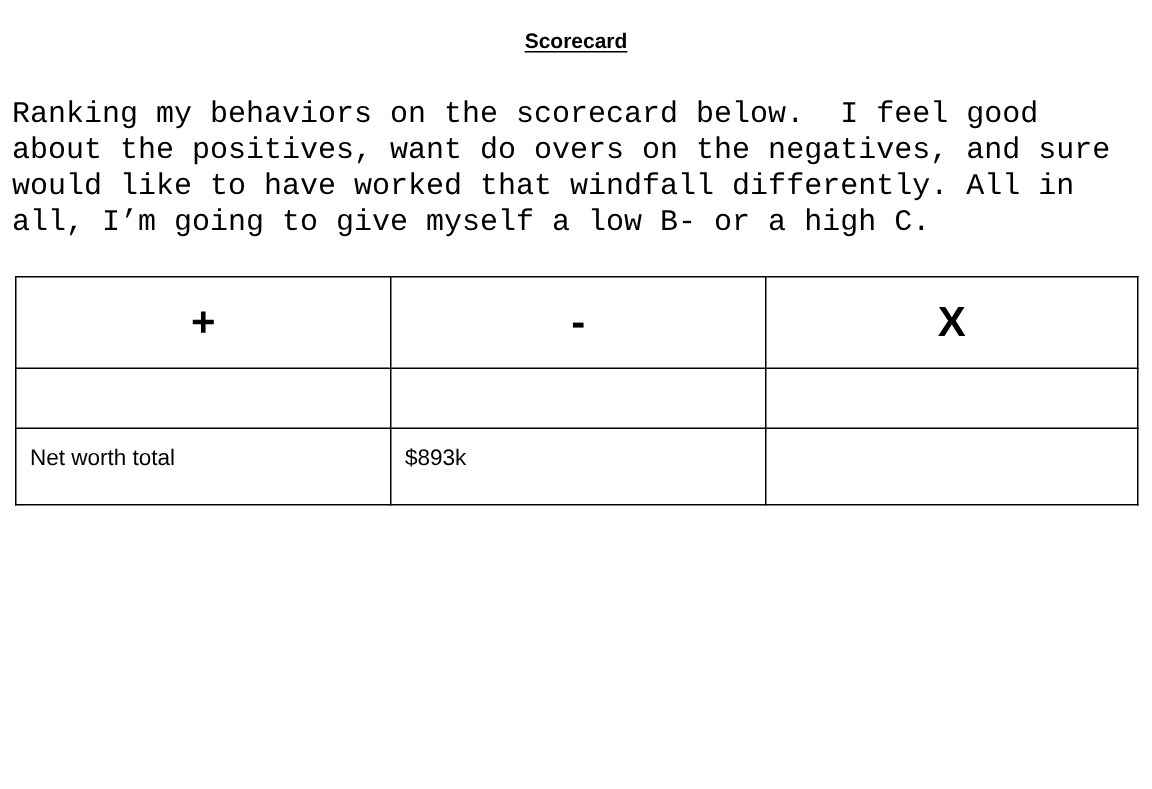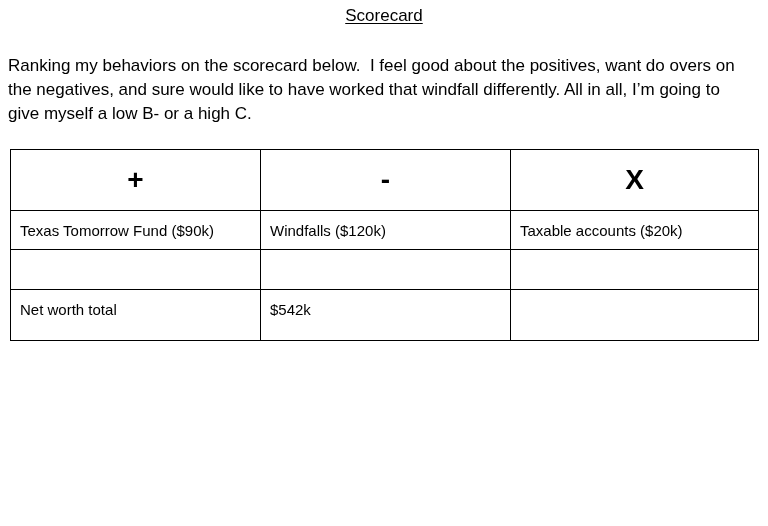--- a/index.html
+++ b/index.html
@@ -8,34 +8,36 @@
   }
   body {
     width: 768px;
     height: 526px;
     background: #ffffff;
     color: #000000;
     font-family: "Liberation Sans", sans-serif;
     overflow: hidden;
   }
   .doc-title {
-    margin-top: 6px;
+    margin-top: 17px;
     text-align: center;
-    font-size: 17px;
+    font-size: 14px;
     line-height: 20px;
+    font-weight: bold;
   }
   .doc-title span {
     text-decoration: underline;
     text-underline-offset: 2px;
   }
   .intro {
     margin: 28px 24px 0 8px;
-    font-size: 17px;
+    font-size: 20px;
     line-height: 24px;
     white-space: pre-wrap;
+    font-family: Liberation Mono, monospace;
   }
   table.scorecard {
     border-collapse: collapse;
     table-layout: fixed;
     width: 748px;
     margin: 23px 0 0 10px;
   }
   table.scorecard td {
     border: 1.5px solid #000000;
     overflow: hidden;
@@ -78,31 +80,26 @@
       <col style="width:250px">
       <col style="width:250px">
       <col style="width:248px">
     </colgroup>
     <tbody>
       <tr class="r0">
         <td class="hcell">+</td>
         <td class="hcell">-</td>
         <td class="hcell">X</td>
       </tr>
-      <tr class="r2">
-        <td class="cell">Texas Tomorrow Fund ($90k)</td>
-        <td class="cell">Windfalls ($120k)</td>
-        <td class="cell">Taxable accounts ($20k)</td>
-      </tr>
       <tr class="r6">
         <td class="cell"></td>
         <td class="cell"></td>
         <td class="cell"></td>
       </tr>
       <tr class="r7">
         <td class="cell">Net worth total</td>
-        <td class="cell">$542k</td>
+        <td class="cell">$893k</td>
         <td class="cell"></td>
       </tr>
     </tbody>
   </table>
 
 </div>
 
 </body></html>

